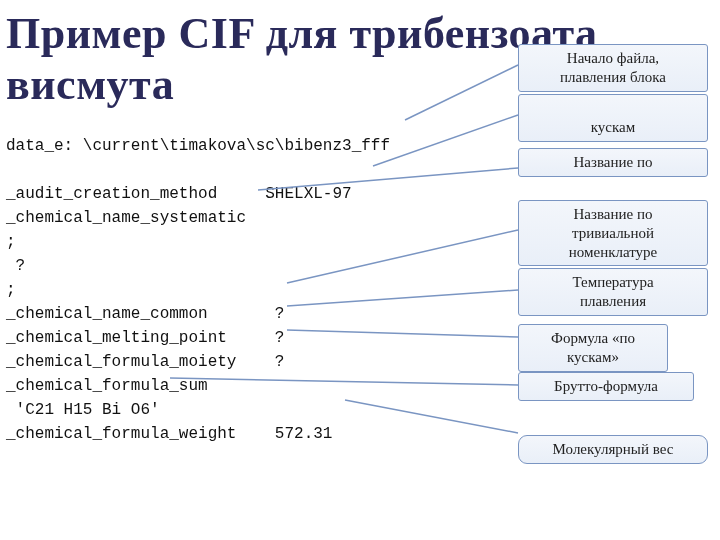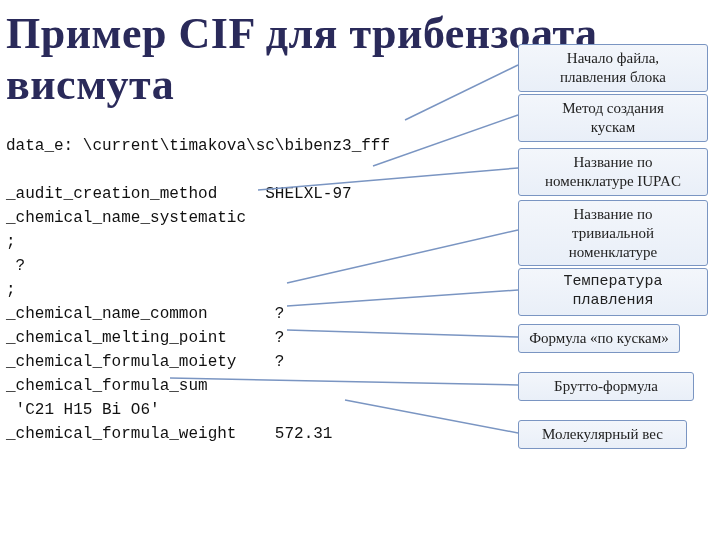--- a/index.html
+++ b/index.html
@@ -69,49 +69,48 @@
 <span> 'C21 H15 Bi O6'</span>
 <span>_chemical_formula_weight    572.31</span>
 </div>
 
 <div class="callout" style="left:518px; top:44px; width:190px;">
   <span>Начало файла,</span><br>
   <span>плавления блока</span>
 </div>
 
 <div class="callout" style="left:518px; top:94px; width:190px;">
-  <span>Метод создания</span><br>
+  <br>
   <span>кускам</span>
 </div>
 
 <div class="callout" style="left:518px; top:148px; width:190px;">
   <span>Название по</span><br>
-  <span>номенклатуре IUPAC</span>
 </div>
 
 <div class="callout" style="left:518px; top:200px; width:190px;">
   <span>Название по</span><br>
   <span>тривиальной</span><br>
   <span>номенклатуре</span>
 </div>
 
-<div class="callout" style="left:518px; top:268px; width:190px;font-family:Liberation Mono, monospace;">
+<div class="callout" style="left:518px; top:268px; width:190px;">
   <span>Температура</span><br>
   <span>плавления</span>
 </div>
 
-<div class="callout" style="left:518px; top:324px; width:162px;">
+<div class="callout" style="left:518px; top:324px; width:150px;">
   <span>Формула «по кускам»</span>
 </div>
 
 <div class="callout" style="left:518px; top:372px; width:176px;">
   <span>Брутто-формула</span>
 </div>
 
-<div class="callout" style="left:518px; top:420px; width:169px;">
+<div class="callout" style="left:518px; top:435px; width:190px;border-radius:9px;">
   <span>Молекулярный вес</span>
 </div>
 
 <svg class="connectors">
 
   <line class="line" x1="518" y1="65" x2="405" y2="120"></line>
 
   <line class="line" x1="518" y1="115" x2="373" y2="166"></line>
 
   <line class="line" x1="518" y1="168" x2="258" y2="190"></line>

